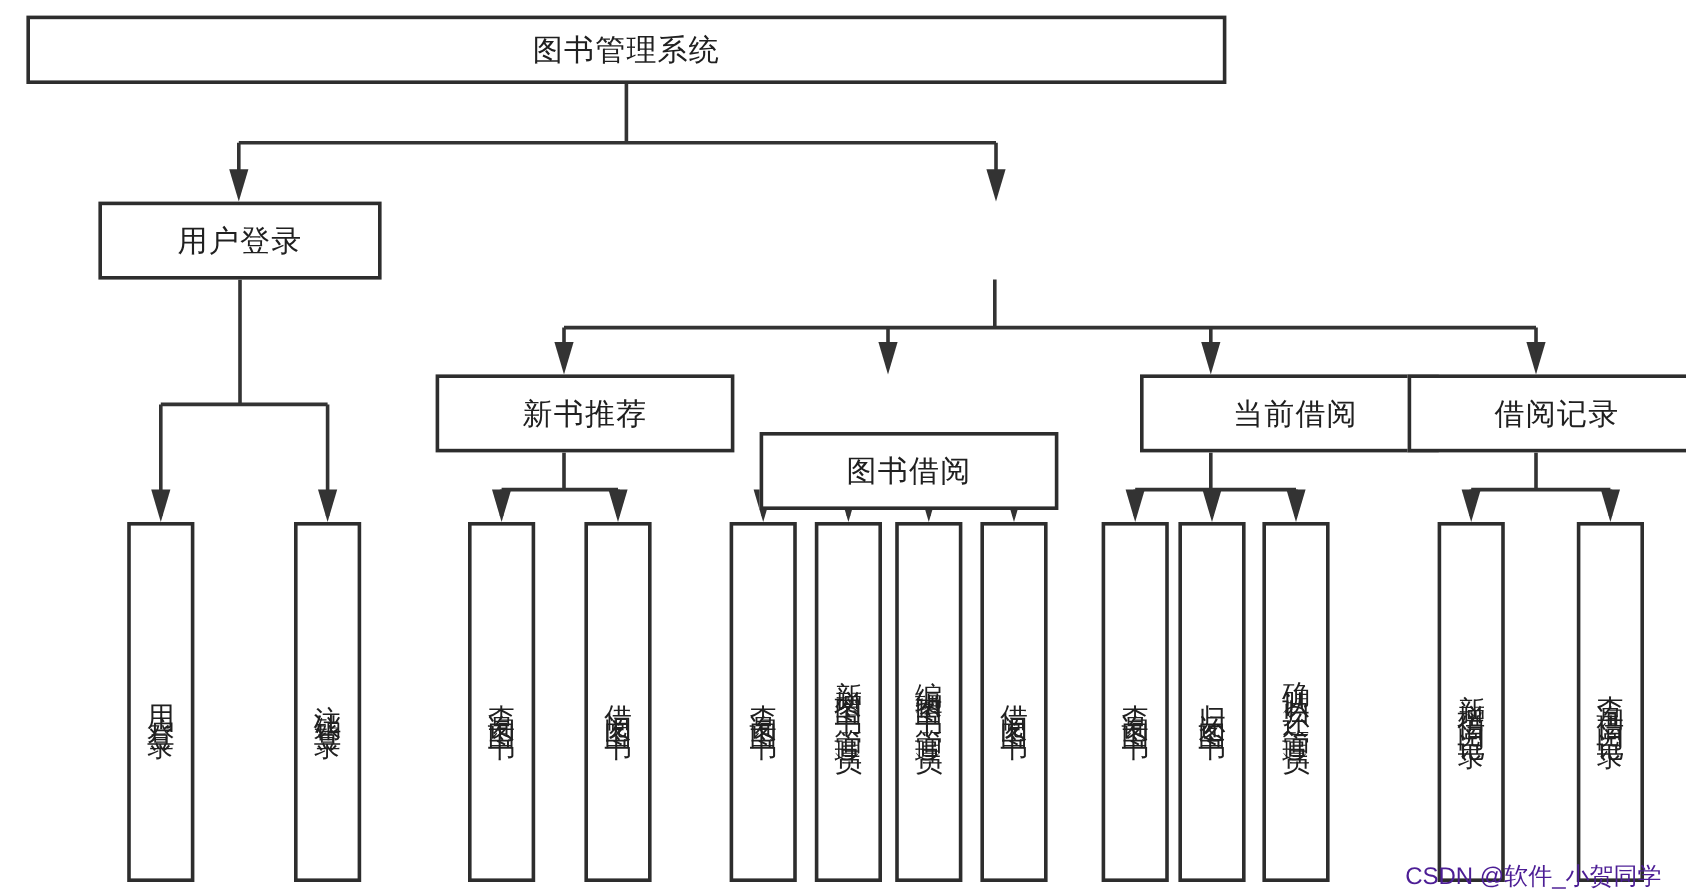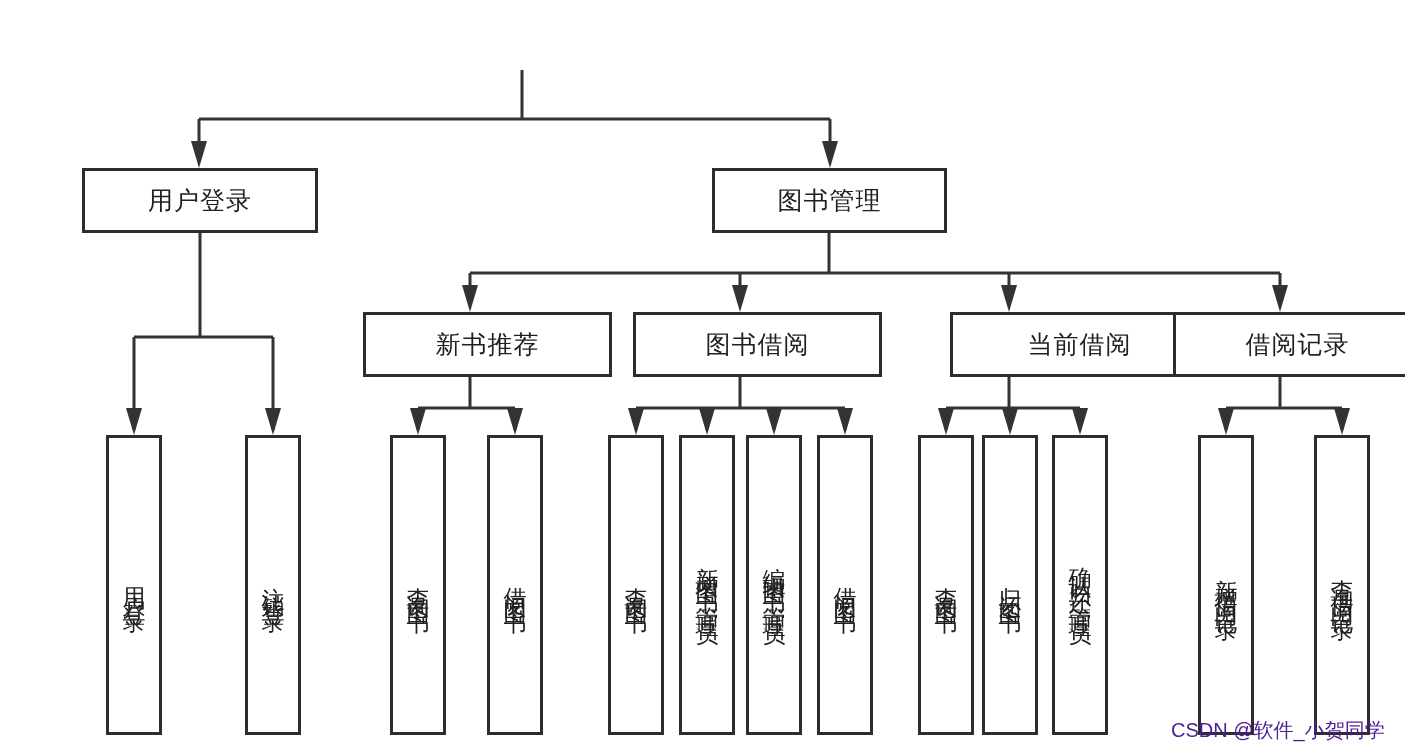--- a/index.html
+++ b/index.html
@@ -85,32 +85,32 @@
       <polygon points="766,408 782,408 774,435"></polygon>
       <polygon points="837,408 853,408 845,435"></polygon>
       <polygon points="938,408 954,408 946,435"></polygon>
       <polygon points="1002,408 1018,408 1010,435"></polygon>
       <polygon points="1072,408 1088,408 1080,435"></polygon>
       <polygon points="1218,408 1234,408 1226,435"></polygon>
       <polygon points="1334,408 1350,408 1342,435"></polygon>
     </g>
   </svg>
 
+  <div class="node h root">
+    <span>图书管理系统</span>
+  </div>
 
   <div class="node h lvl2" style="left:82px; width:236px;">
     <span>用户登录</span>
-  </div>
-  <div class="node h lvl2" style="left:712px; width:235px;">
-    <span>图书管理</span>
   </div>
 
   <div class="node h lvl3" style="left:363px;">
     <span>新书推荐</span>
   </div>
-  <div class="node h lvl3" style="left:633px;">
+  <div class="node h lvl3" style="left:633px;margin-top:48px;">
     <span>图书借阅</span>
   </div>
   <div class="node h lvl3" style="left:950px;padding-left:10px;">
     <span>当前借阅</span>
   </div>
   <div class="node h lvl3" style="left:1173px;">
     <span>借阅记录</span>
   </div>
 
   <div class="node leaf" style="left:106px;">用户登录</div>

